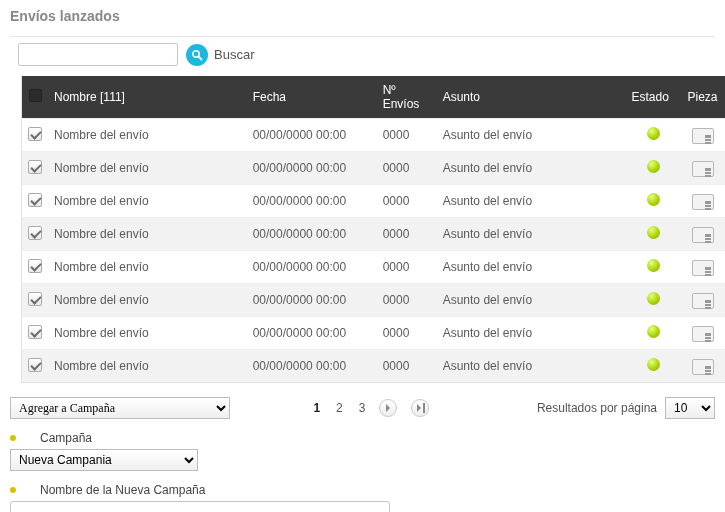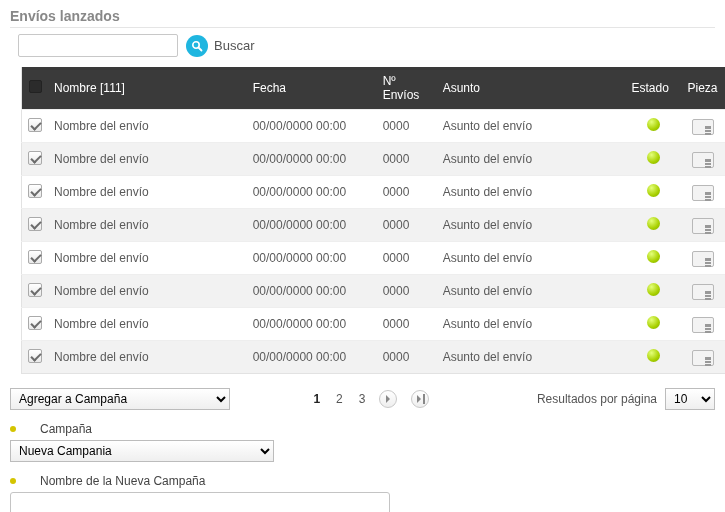--- a/index.html
+++ b/index.html
@@ -11,21 +11,21 @@
     color: #4a4a4a;
     background: #fff;
     width: 725px;
   }
   h2.page-title {
     font-size: 14px;
     font-weight: bold;
     color: #888;
     margin: 0 0 2px 0;
     border-bottom: 1px solid #e5e5e5;
-    padding-bottom: 3px;
+    padding-bottom: 12px;
   }
   .search-row {
     display: flex;
     align-items: center;
     gap: 8px;
     margin: 6px 0 10px 8px;
   }
   .search-input {
     width: 160px;
     height: 23px;
@@ -103,38 +103,38 @@
   }
   .pieza-icon span{ width:6px;height:2px;background:#999;display:block;margin:1px 0;}
   .pieza-inner { display:flex;flex-direction:column; }
 
   .footer-area { margin-top:14px; position:relative; }
   .footer-row1 { display:flex; align-items:center; justify-content:space-between; }
   .select {
     font-size:12px; height:22px; border:1px solid #bcbcbc; background:linear-gradient(#fff,#efefef);
     padding:0 4px;
   }
-  .action-select { width:220px; }
+  .action-select { width:220px;font-family:Liberation Serif, serif; }
   .pager { display:flex; align-items:center; gap:14px; color:#555;}
   .pager .pg { cursor:pointer; }
   .pg.active{ color:#222; font-weight:bold;}
   .nav-btn {
     width:18px;height:18px;border:1px solid #c8c8c8;border-radius:50%;
     display:inline-flex;align-items:center;justify-content:center;background:linear-gradient(#fff,#eee);
     cursor:pointer;
   }
   .nav-btn svg{display:block}
   .nav-last { position:relative; }
   .nav-last::after{content:"";position:absolute;right:3px;top:3px;bottom:3px;width:2px;background:#888;}
   .rpp { display:flex; align-items:center; gap:8px; color:#555;margin-left:24px;}
   .rpp .select{ width:50px;}
 
   .field-label { margin:12px 0 4px 0; display:flex;align-items:center;gap:24px;color:#444;}
   .bullet { width:6px;height:6px;border-radius:50%;background:#d4c400;display:inline-block;}
-  .camp-select { width:264px;}
+  .camp-select { width:188px;}
   .camp-name-input{
     width:380px;height:26px;border:1px solid #c4c4c4;border-radius:3px;padding:2px 6px;font-size:12px;
   }
 </style>
 </head>
 <body>
 
 <h2 class="page-title">Envíos lanzados</h2>
 
 <div class="search-row">

